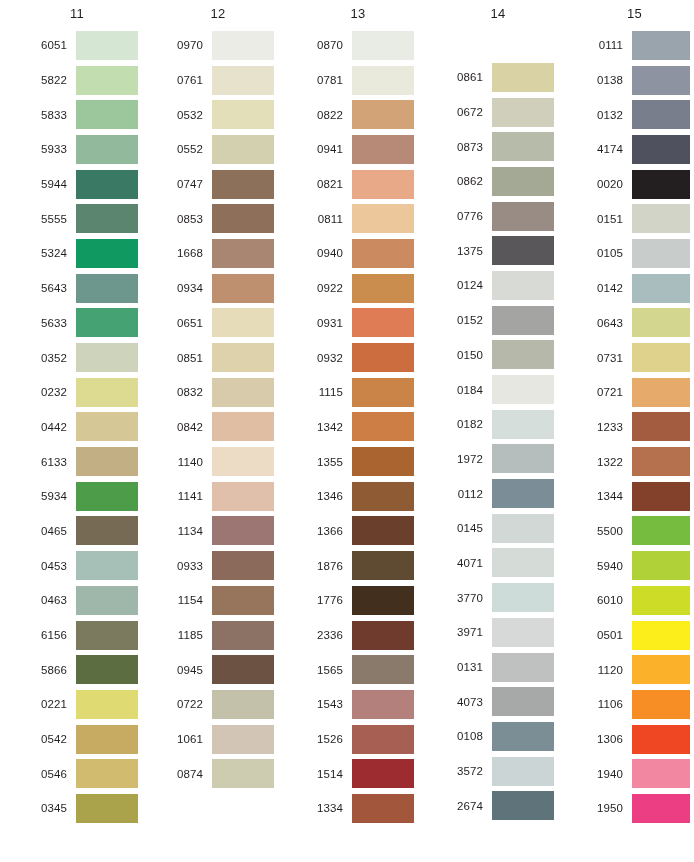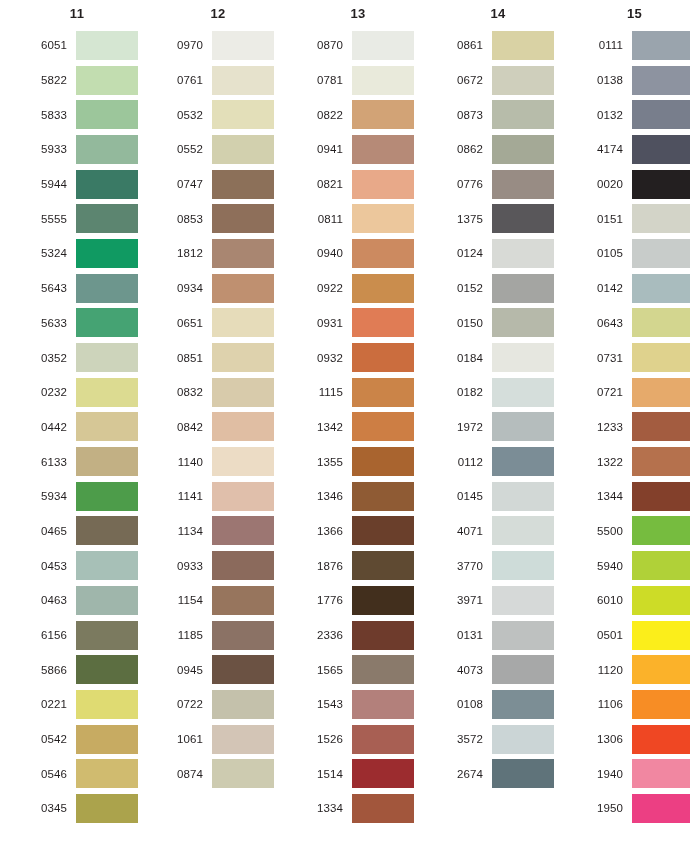--- a/index.html
+++ b/index.html
@@ -24,28 +24,28 @@
     padding: 0;
   }
   .column {
     display: flex;
     flex-direction: column;
     box-sizing: border-box;
   }
   .col-0 { width: 152px; padding-left: 22px; }
   .col-1 { width: 140px; padding-left: 10px; }
   .col-2 { width: 140px; padding-left: 10px; }
-  .col-3 { width: 140px; padding-left: 10px; }
+  .col-3 { width: 140px; padding-left: 10px; gap: 32px; }
   .col-4 { width: 122px; padding-left: 10px; }
 
   .col-header {
     height: 28px;
     line-height: 28px;
     font-size: 13px;
-    font-weight: bold;
+    font-weight: normal;
     text-align: center;
     letter-spacing: 0.3px;
     box-sizing: border-box;
     padding-right: 18px;
     color: #231f20;
   }
   .col-0 .col-header { padding-right: 20px; }
   .col-4 .col-header { padding-right: 7px; }
 
   .rows {
@@ -205,21 +205,21 @@
         </div>
         <div class="swatch-row">
           <span class="code">0747</span>
           <span class="chip" style="background-color: rgb(140, 112, 89);"></span>
         </div>
         <div class="swatch-row">
           <span class="code">0853</span>
           <span class="chip" style="background-color: rgb(142, 111, 90);"></span>
         </div>
         <div class="swatch-row">
-          <span class="code">1812</span>
+          <span class="code">1668</span>
           <span class="chip" style="background-color: rgb(169, 134, 113);"></span>
         </div>
         <div class="swatch-row">
           <span class="code">0934</span>
           <span class="chip" style="background-color: rgb(191, 144, 112);"></span>
         </div>
         <div class="swatch-row">
           <span class="code">0651</span>
           <span class="chip" style="background-color: rgb(230, 220, 186);"></span>
         </div>

